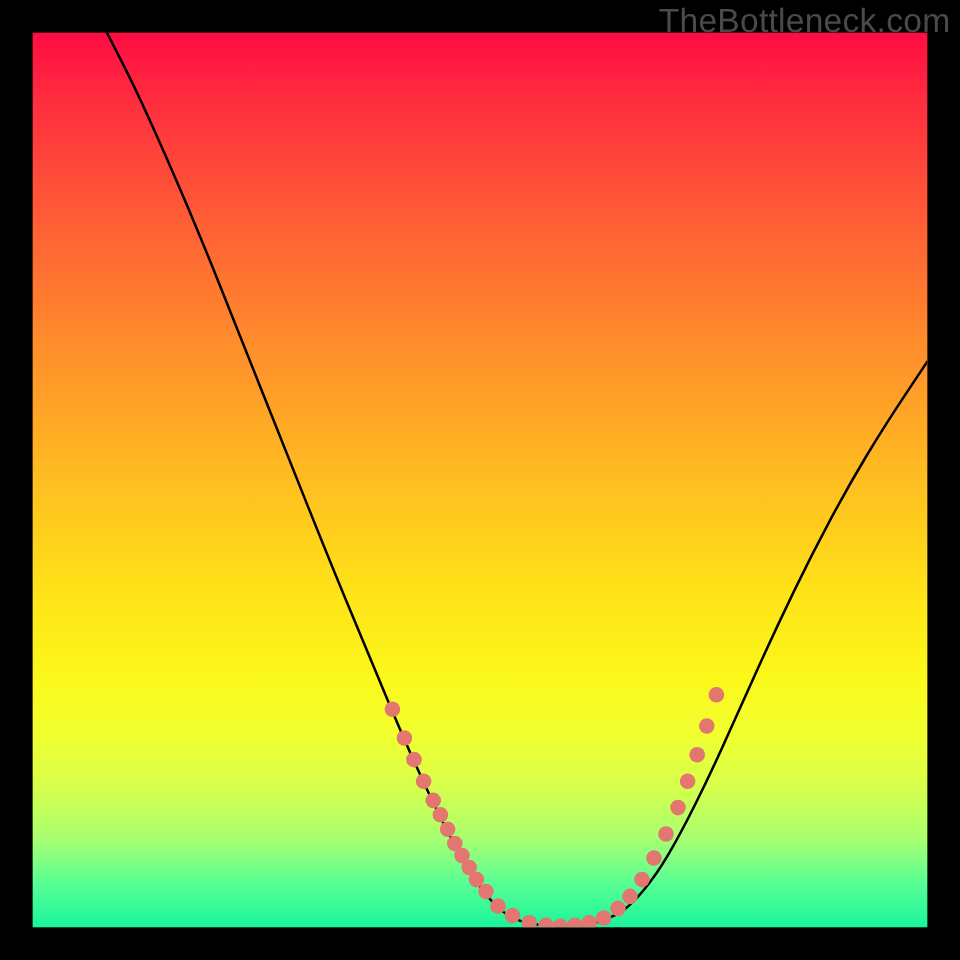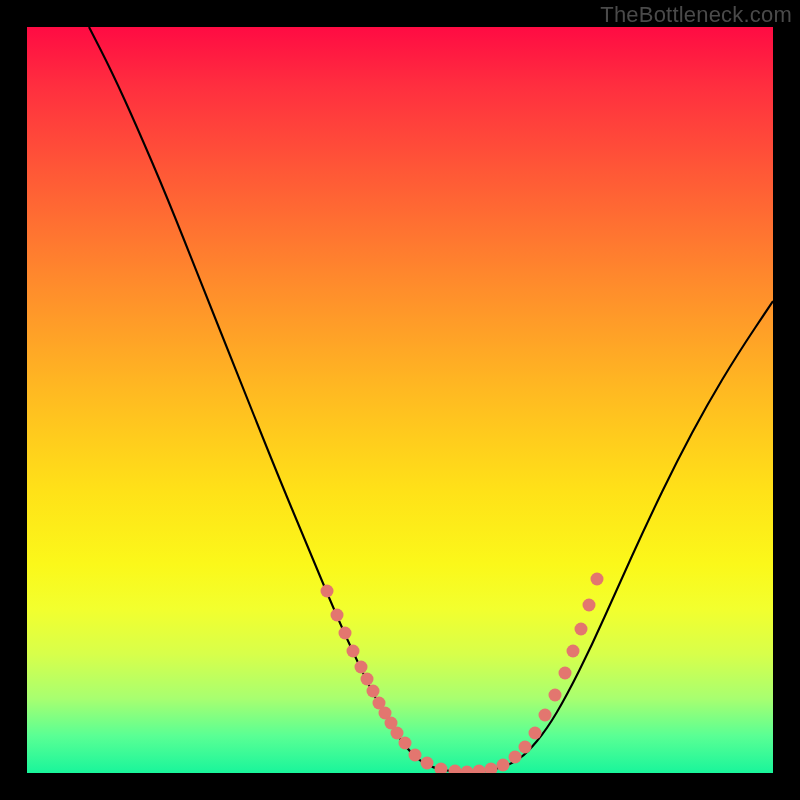--- a/index.html
+++ b/index.html
@@ -36,21 +36,21 @@
       #a8ff70 90%,
       #5aff94 95%,
       #19f59b 100%
     );
   }
   .watermark {
     position: absolute;
     top: 2px;
     right: 8px;
     color: #4a4a4a;
-    font-size: 22px;
+    font-size: 28px;
     font-weight: 500;
     letter-spacing: 0.2px;
     z-index: 10;
     font-family: Arial, sans-serif;
   }
   svg.curve {
     position: absolute;
     inset: 0;
     width: 746px;
     height: 746px;

